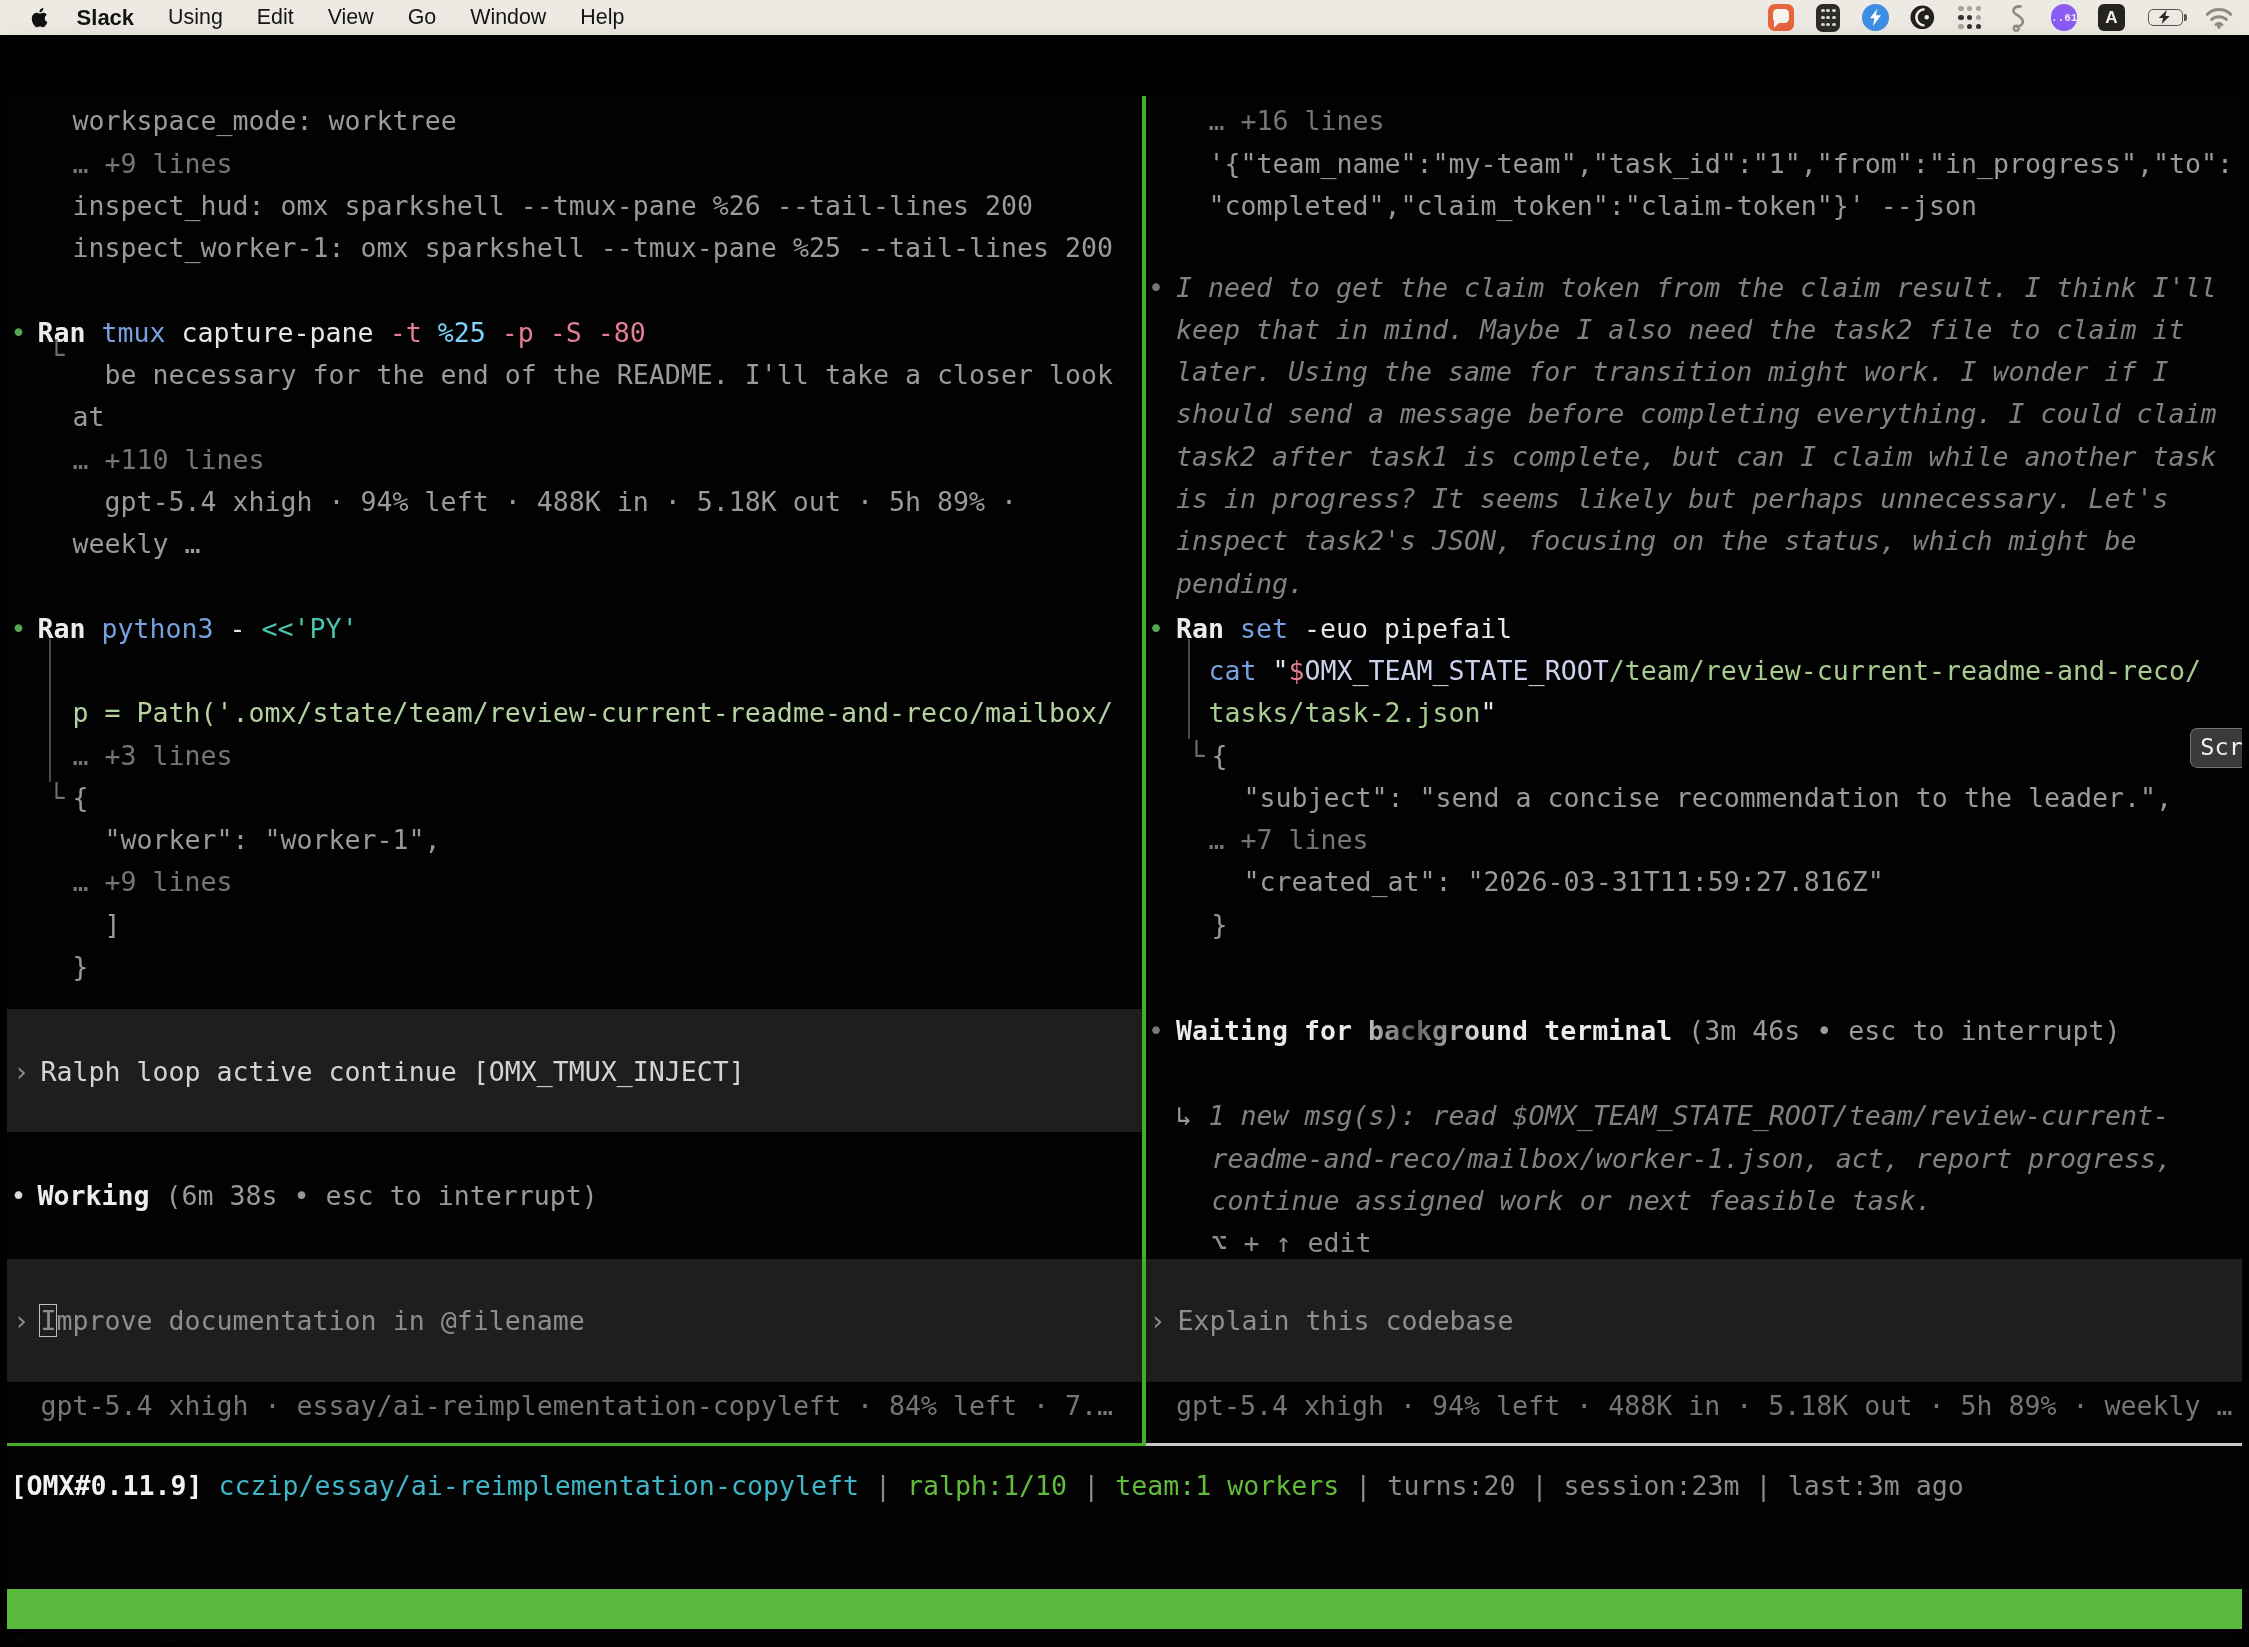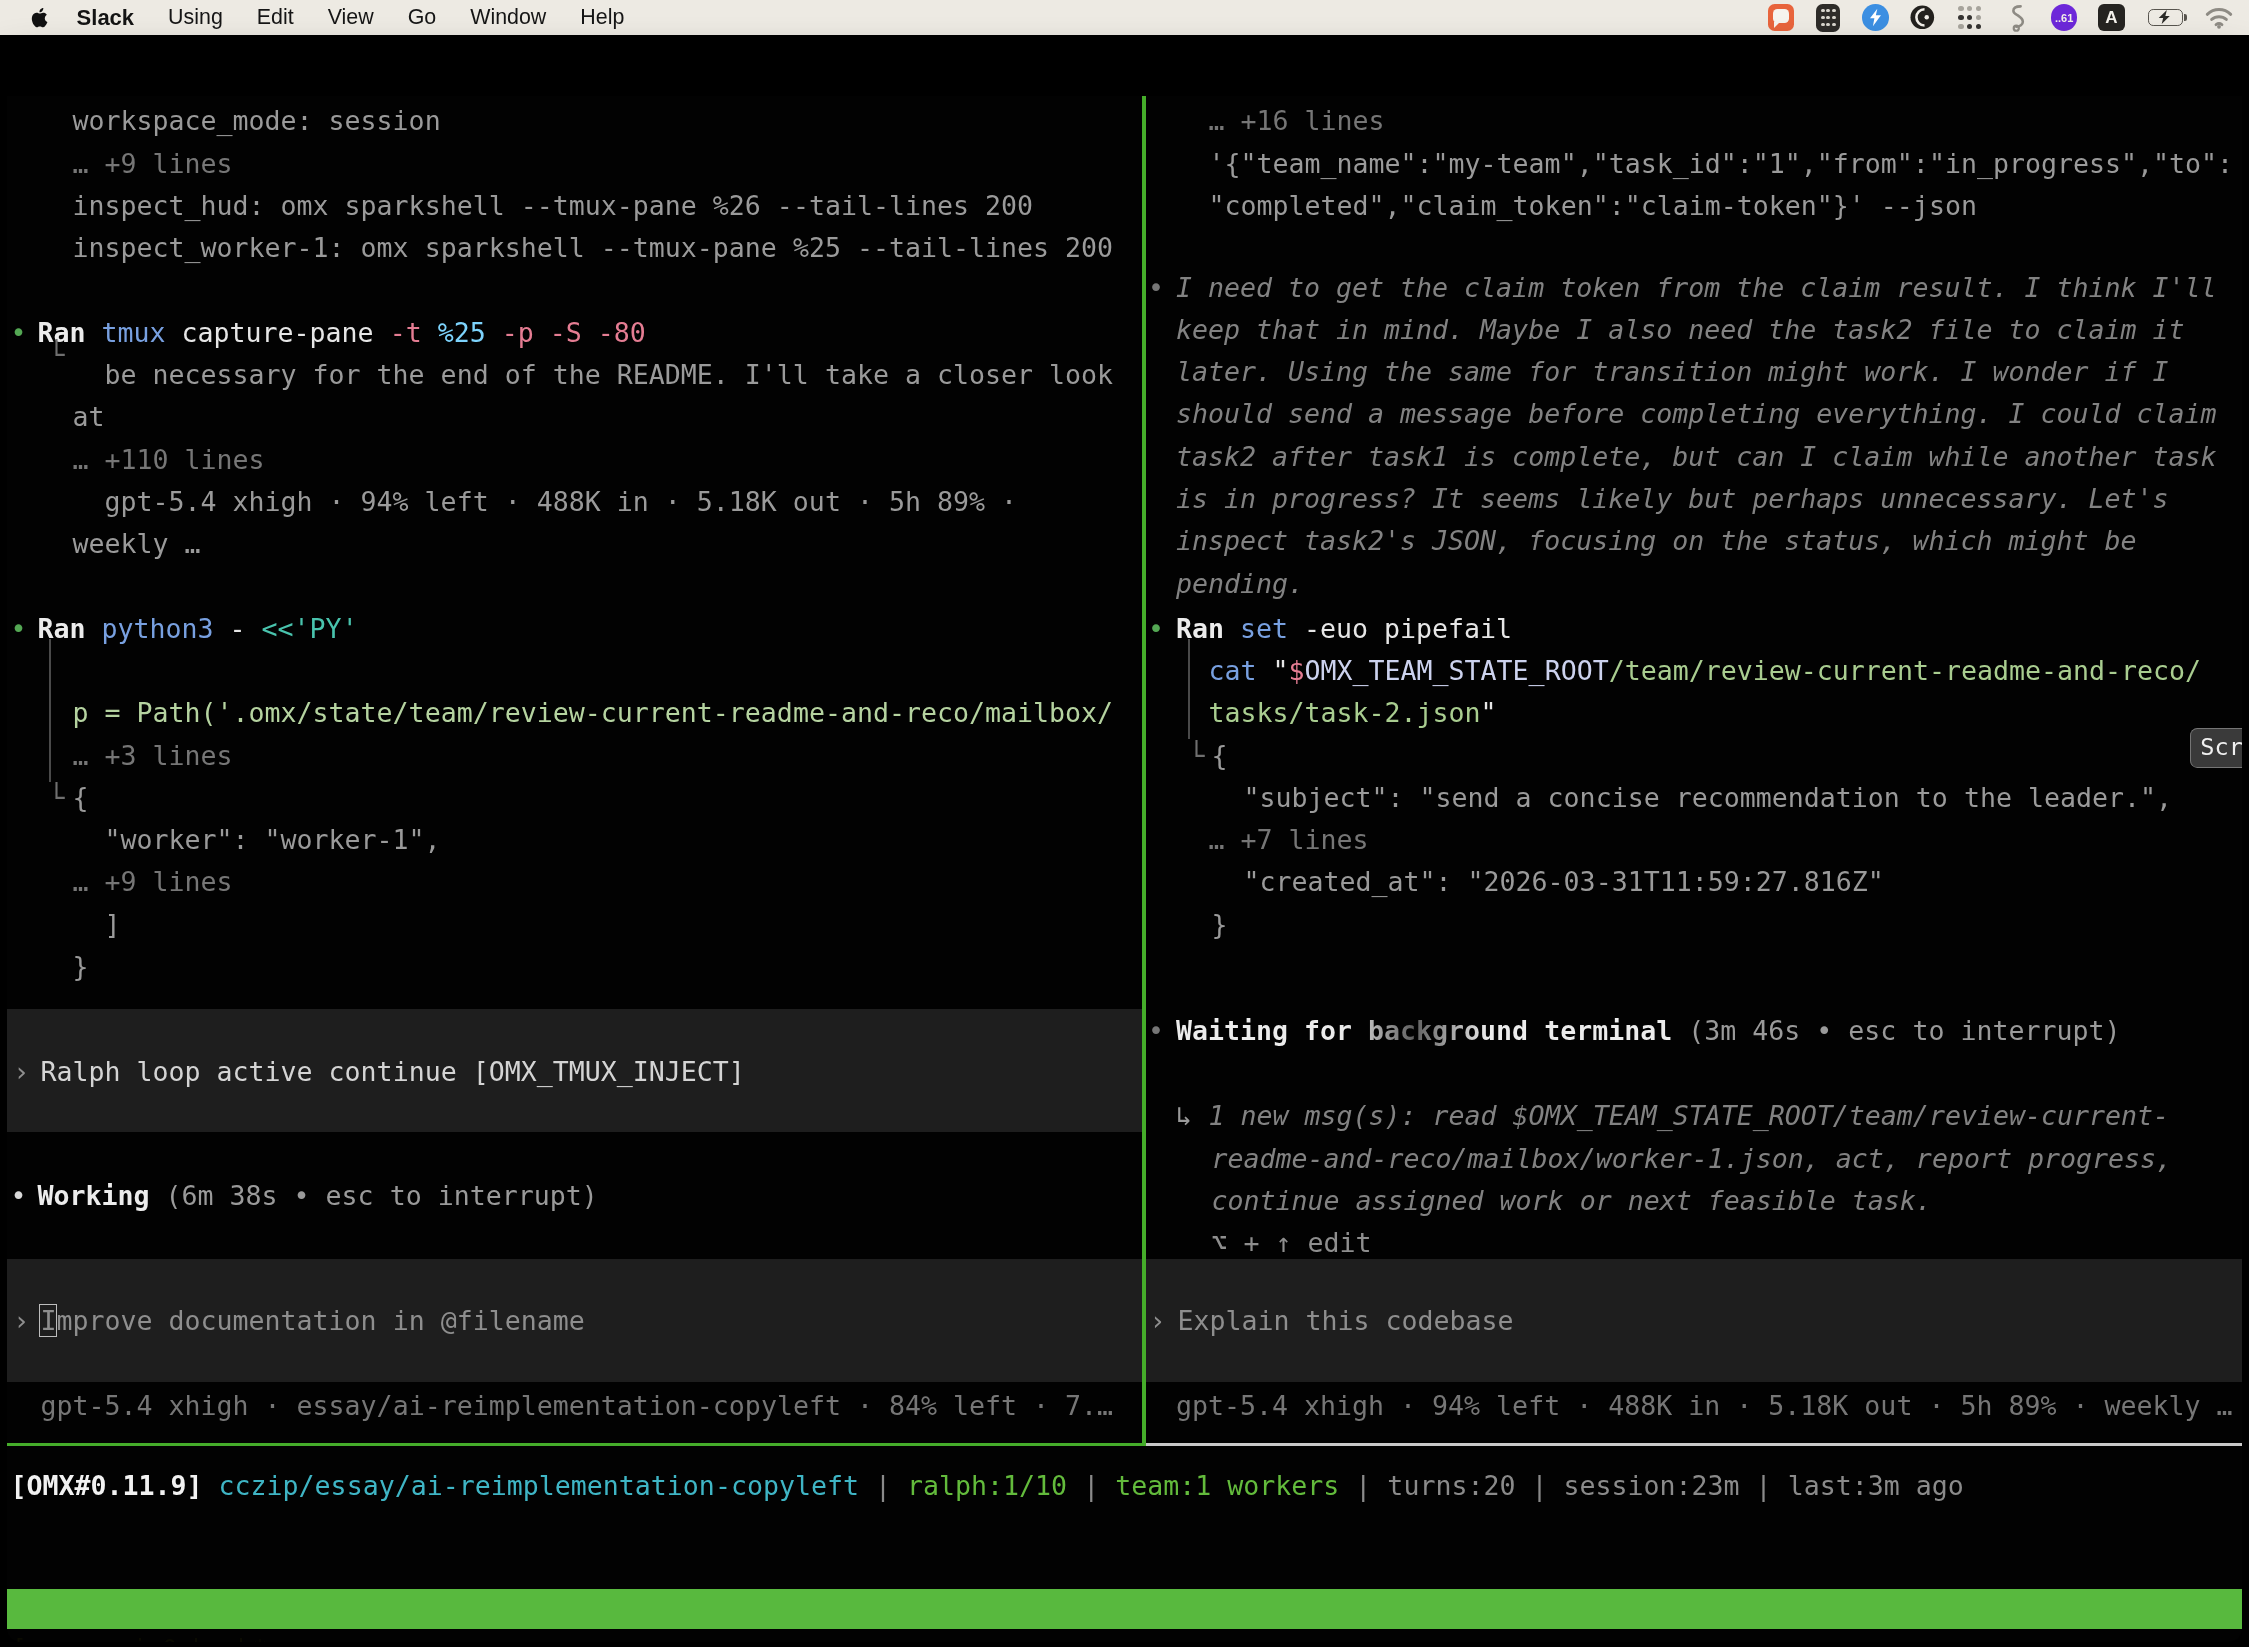--- a/index.html
+++ b/index.html
@@ -22,22 +22,22 @@
   .icon-chat::after { content:""; position:absolute; left:6.6px; top:17.7px; width:0; height:0;
                       border-left:6.6px solid #f6f3ee; border-bottom:6.6px solid transparent; }
   .icon-keypad { width:23.6px; height:28px; background:#2e2c29; border-radius:6.6px;
                  display:grid; grid-template-columns:repeat(3,1fr); place-items:center; padding:3.7px; }
   .icon-keypad i { width:3.7px; height:3.7px; border-radius:50%; background:#d8d5cd; }
   .icon-sync { width:26.6px; height:26.6px; border-radius:50%; background:#3c8fe2; position:relative; }
   .icon-sync svg { position:absolute; left:4.4px; top:3.7px; }
   .icon-contrast { width:26.6px; height:26.6px; }
   .icon-dots { display:grid; grid-template-columns:repeat(3,1fr); gap:3.7px; }
   .icon-dots i { width:5.2px; height:5.2px; border-radius:50%; }
-  .badge61 { width:26.6px; height:26.6px; border-radius:50%; background:#6d28d9; color:#f2efe9;
-             font-size:11px; font-weight:bold; display:flex; align-items:center; justify-content:center; }
+  .badge61 { width:26.6px; height:26.6px; border-radius:50%; background:#8b5cf6; color:#f2efe9;
+             font-size:11px; font-weight:bold; display:flex; align-items:center; justify-content:center;font-family:Liberation Mono, monospace; }
   .iconA { width:26.6px; height:26.6px; border-radius:5.9px; background:#262421; color:#f4f1eb;
            font-weight:bold; font-size:17px; display:flex; align-items:center; justify-content:center; }
   .battery { position:relative; width:35px; height:17.7px; border:1.8px solid #57544e; border-radius:5.2px; }
   .battery::after { content:""; position:absolute; right:-5.2px; top:4.4px; width:3px; height:6.6px;
                     background:#57544e; border-radius:0 2.2px 2.2px 0; }
 
   
   .window { position:absolute; left:7.4px; top:55px; width:2235px; height:1587px;
             background:#000; border-radius:13.3px; overflow:hidden; box-shadow:0 14.8px 44px rgba(0,0,0,.8); }
   .titlebar { position:absolute; left:0; top:0; right:0; height:41px; background:#2b2b29;
@@ -191,21 +191,21 @@
         </svg>
     </span>
   </div>
 </div>
 
 <div class="window">
 
   <div class="term">
 
     <div class="pane pane-left">
-      <div class="ln" style="top:4.4px"><span class="abs" style="left:65px">workspace_mode: session</span></div>
+      <div class="ln" style="top:4.4px"><span class="abs" style="left:65px">workspace_mode: worktree</span></div>
       <div class="ln" style="top:47px"><span class="abs dim" style="left:65px">… +9 lines</span></div>
       <div class="ln" style="top:89px"><span class="abs" style="left:65px">inspect_hud: omx sparkshell --tmux-pane %26 --tail-lines 200</span></div>
       <div class="ln" style="top:131px"><span class="abs" style="left:65px">inspect_worker-1: omx sparkshell --tmux-pane %25 --tail-lines 200</span></div>
 
       <div class="ln" style="top:216px">
         <span class="abs gb" style="left:3px">•</span>
         <span class="abs" style="left:30px"><span class="b">Ran </span><span class="blue">tmux </span><span class="b" style="font-weight:normal;color:#e6e6e6">capture-pane </span><span class="pink">-t </span><span class="orange">%25 </span><span class="pink">-p -S -80</span></span>
       </div>
       <div class="ln" style="top:238px"><span class="abs gutter" style="left:41px">└</span></div>
       <div class="ln" style="top:258px"><span class="abs" style="left:97px">be necessary for the end of the README. I'll take a closer look</span></div>

